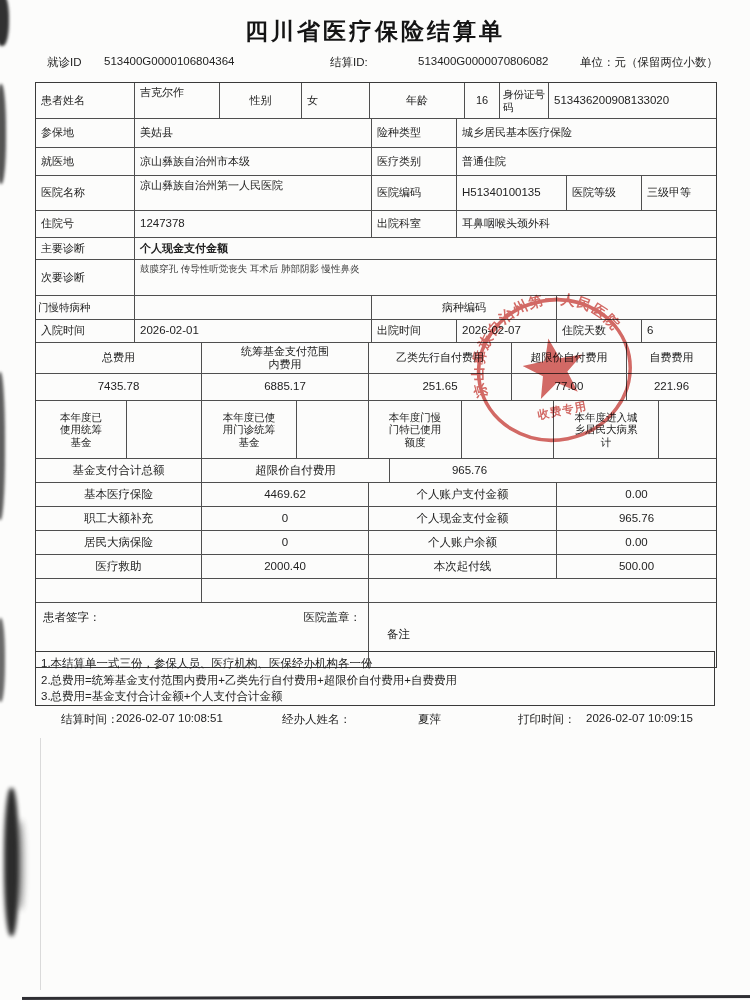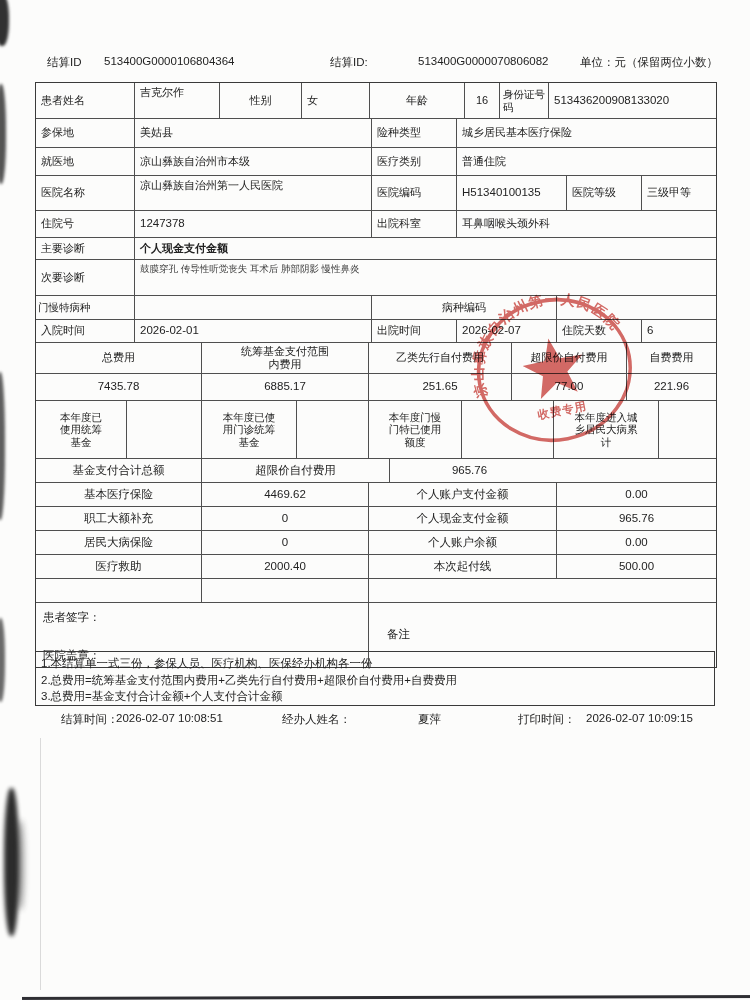--- a/index.html
+++ b/index.html
@@ -14,21 +14,21 @@
   .trow + .trow{border-top:1px solid #4f4f4f;}
   .cell{box-sizing:border-box;flex-shrink:0;display:flex;align-items:center;
         padding:1px 5px;font-size:11px;line-height:1.2;overflow:hidden;}
   .cell + .cell{border-left:1px solid #4f4f4f;}
   .ctr{justify-content:center;text-align:center;}
   .top{align-items:flex-start;padding-top:3px;}
   .small{font-size:9.5px;color:#3a3a3a;}
   .num{font-size:11.5px;}
   .bold{font-weight:600;}
   .wrapbox{display:block;margin:0 auto;text-align:center;}
-  .sigcell{flex-direction:column;align-items:flex-start;justify-content:space-between;padding:8px 7px;gap:24px;}
+  .sigcell{flex-direction:row;align-items:flex-start;justify-content:space-between;padding:8px 7px;gap:24px;}
   .notes{position:absolute;left:35px;top:651px;width:680px;height:55px;border:1.5px solid #3a3a3a;
          box-sizing:border-box;padding:3px 5px;font-size:11.5px;line-height:16.5px;}
   .footer span{position:absolute;top:712px;font-size:11.5px;white-space:nowrap;}
   
   .stamp{position:absolute;left:462px;top:286px;width:184px;height:164px;
          transform:rotate(-11deg);opacity:.78;mix-blend-mode:multiply;pointer-events:none;}
   .stamp .ink{stroke:#c9403a;}
   .stamp text{fill:#c9403a;font-family:"Liberation Serif","DejaVu Serif",serif;font-weight:700;}
   
   .art{position:absolute;background:#1c1c1c;border-radius:45%;filter:blur(1.4px);}
@@ -43,22 +43,23 @@
 
   <div class="art" style="left:-5px;top:-6px;width:14px;height:52px;opacity:.9"></div>
   <div class="art" style="left:-4px;top:84px;width:10px;height:100px;opacity:.75"></div>
   <div class="art" style="left:-5px;top:372px;width:10px;height:148px;opacity:.7"></div>
   <div class="art" style="left:-4px;top:618px;width:9px;height:84px;opacity:.65"></div>
   <div class="art" style="left:4px;top:788px;width:15px;height:148px;opacity:.92;filter:blur(2px)"></div>
   <div class="art" style="left:16px;top:820px;width:8px;height:90px;opacity:.45;filter:blur(3px)"></div>
   <div class="vline"></div>
   <div class="bline"></div>
 
+  <div class="title">四川省医疗保险结算单</div>
   <div class="idrow">
-    <span style="left:47px">结算ID</span>
+    <span style="left:47px">就诊ID</span>
     <span style="left:104px">513400G0000106804364</span>
     <span style="left:330px">结算ID:</span>
     <span style="left:418px">513400G0000070806082</span>
     <span style="left:580px">单位：元（保留两位小数）</span>
   </div>
 
   <div class="tbl">
 
     <div class="trow" style="height:35px">
       <div class="cell" style="width:98px">患者姓名</div>

